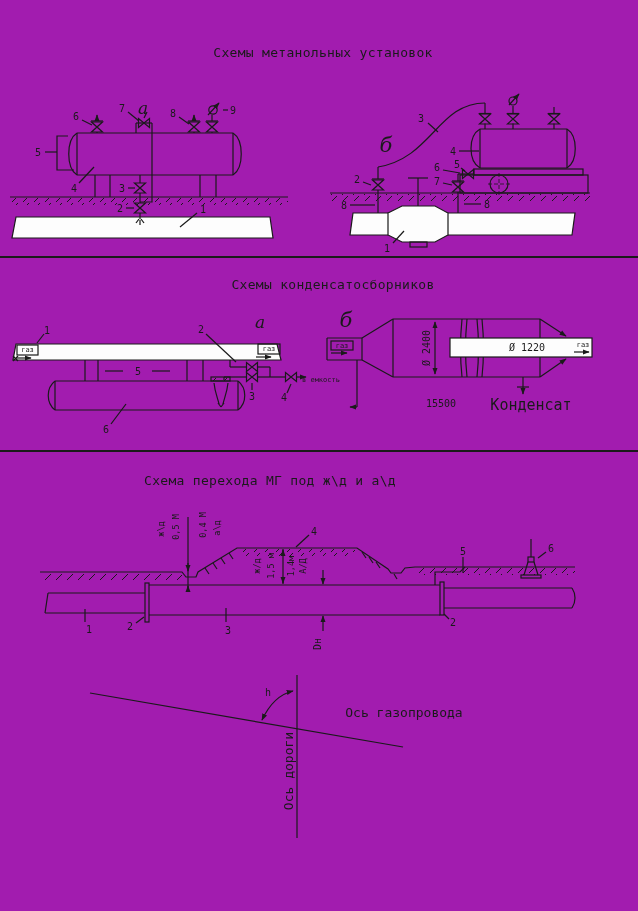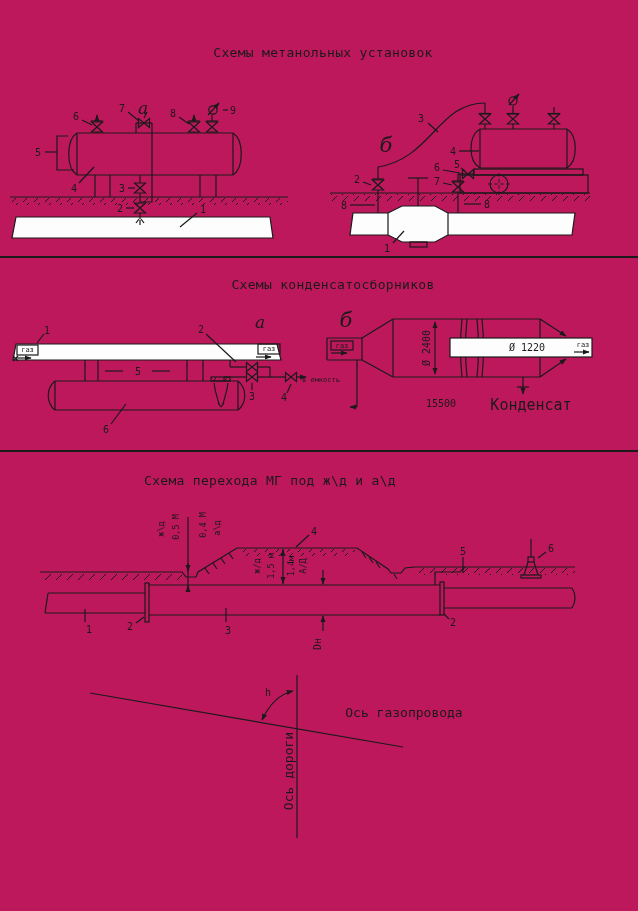--- a/index.html
+++ b/index.html
@@ -1,16 +1,16 @@
 <!DOCTYPE html>
 <html><head>
 <meta charset="utf-8">
 <style>
   html,body{margin:0;padding:0;background:#fdfdfd;}
-  #page{position:relative;width:638px;height:911px;background:#be185d;overflow:hidden;}
+  #page{position:relative;width:638px;height:911px;background:#a21caf;overflow:hidden;}
   svg text{font-family:"DejaVu Sans Mono","Liberation Mono",monospace;fill:#1a1a1a;dominant-baseline:central;}
   svg .ttl{font-size:13px;letter-spacing:0.3px;}
   svg .lbl{font-size:10px;}
   svg .sm{font-size:7px;}
   svg .sm8{font-size:8.5px;}
   svg .dim{font-size:10px;}
   svg .big{font-size:15px;}
   svg .ax{font-size:13px;}
   svg .cur{font-family:"DejaVu Serif","Liberation Serif",serif;font-style:italic;font-size:17px;}
   svg .cur2{font-family:"DejaVu Serif","Liberation Serif",serif;font-style:italic;font-size:21px;}

